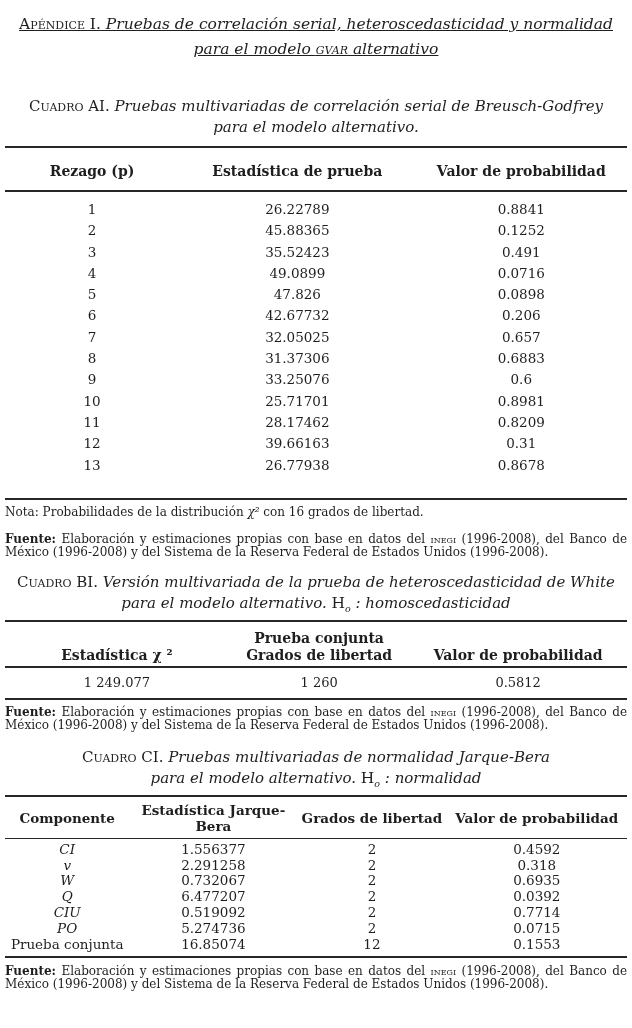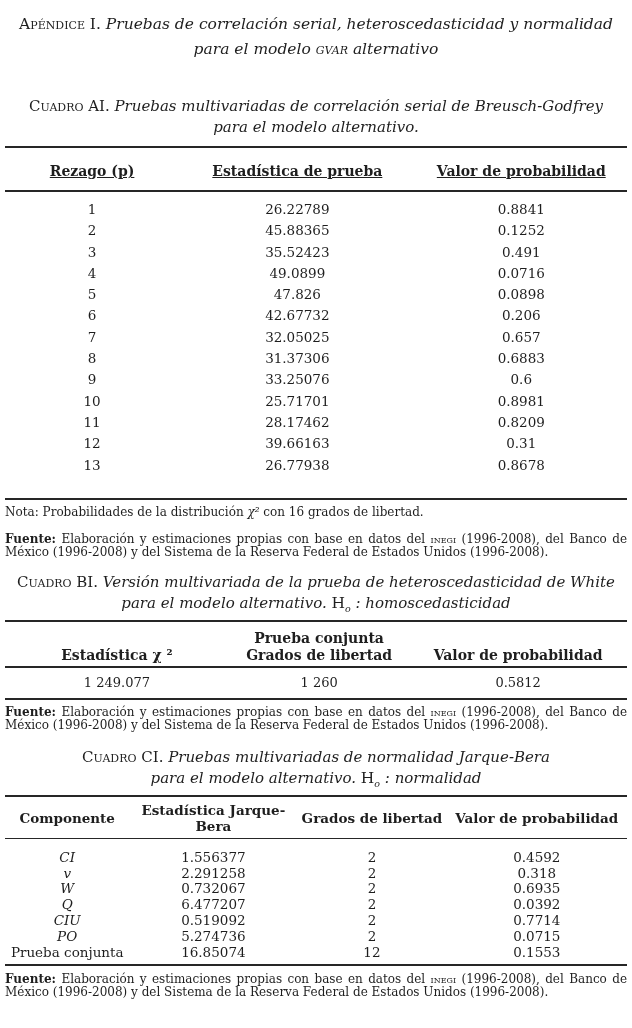--- a/index.html
+++ b/index.html
@@ -5,48 +5,48 @@
   html,body{margin:0;padding:0;background:#ffffff;}
   .page{
     width:632px;height:1028px;box-sizing:border-box;
     padding:12px 5px 0 5px;overflow:hidden;background:#ffffff;
     font-family:"DejaVu Serif", serif;color:#1e1e1e;
   }
   .center{text-align:center;}
   .sc{font-variant:small-caps;}
   .it{font-style:italic;}
   
-  .doc-title{font-size:15.5px;line-height:25px;margin-bottom:33px;}
+  .doc-title{font-size:15.5px;line-height:25px;margin-bottom:33px;text-decoration:underline;}
   
   .caption{font-size:15px;line-height:22px;}
   .caption .cap-line2{line-height:21px;}
   .hyp-line{font-size:14.5px;line-height:24px;}
   .hvar{font-style:normal;font-size:15.5px;}
   sub.hsub{font-style:italic;font-size:9.5px;line-height:0;}
   
   .tbl{width:100%;border-collapse:collapse;text-align:center;
        border-top:2px solid #262626;border-bottom:2px solid #262626;}
   .tbl th{font-weight:bold;padding:0;}
   .tbl td{padding:0;}
   
   .mt-ai{margin-top:8px;}
-  table.ai thead th{font-size:14px;padding:15px 0 11px 0;border-bottom:2px solid #262626;text-decoration:underline;}
+  table.ai thead th{font-size:14px;padding:15px 0 11px 0;border-bottom:2px solid #262626;}
   table.ai tbody td{font-size:13.5px;line-height:21.3px;}
   table.ai tbody tr:first-child td{padding-top:7px;}
   table.ai tbody tr:last-child td{padding-bottom:22px;}
   
   .caption-bi{margin-top:12px;margin-bottom:6px;}
   table.bi thead tr.group-row th{font-size:14px;padding-top:8px;line-height:16px;}
   table.bi thead tr.cols-row th{font-size:14px;padding-bottom:2px;line-height:18px;border-bottom:2px solid #262626;}
   table.bi tbody td{font-size:13px;padding:7px 0 8px 0;}
   
   .caption-ci{margin-top:14px;margin-bottom:6px;}
   table.ci thead th{font-size:13.5px;padding:5px 0 4px 0;border-bottom:1.5px solid #262626;}
   table.ci tbody td{font-size:13.5px;line-height:15.8px;}
-  table.ci tbody tr:first-child td{padding-top:11px;}
+  table.ci tbody tr:first-child td{padding-top:3px;}
   table.ci tbody tr:last-child td{padding-bottom:4px;}
   table.ci tbody td:first-child{font-style:italic;}
   table.ci tbody tr:last-child td:first-child{font-style:normal;}
   
   .note{font-size:12px;line-height:17px;margin-top:4px;text-align:left;}
   .fuente{font-size:12px;line-height:13px;text-align:justify;margin:1px 0 0 0;}
   .fuente .flabel{font-weight:bold;}
   .fuente-bi{margin-top:6px;}
   .fuente-ci{margin-top:7px;}
   .chi{font-style:italic;}

